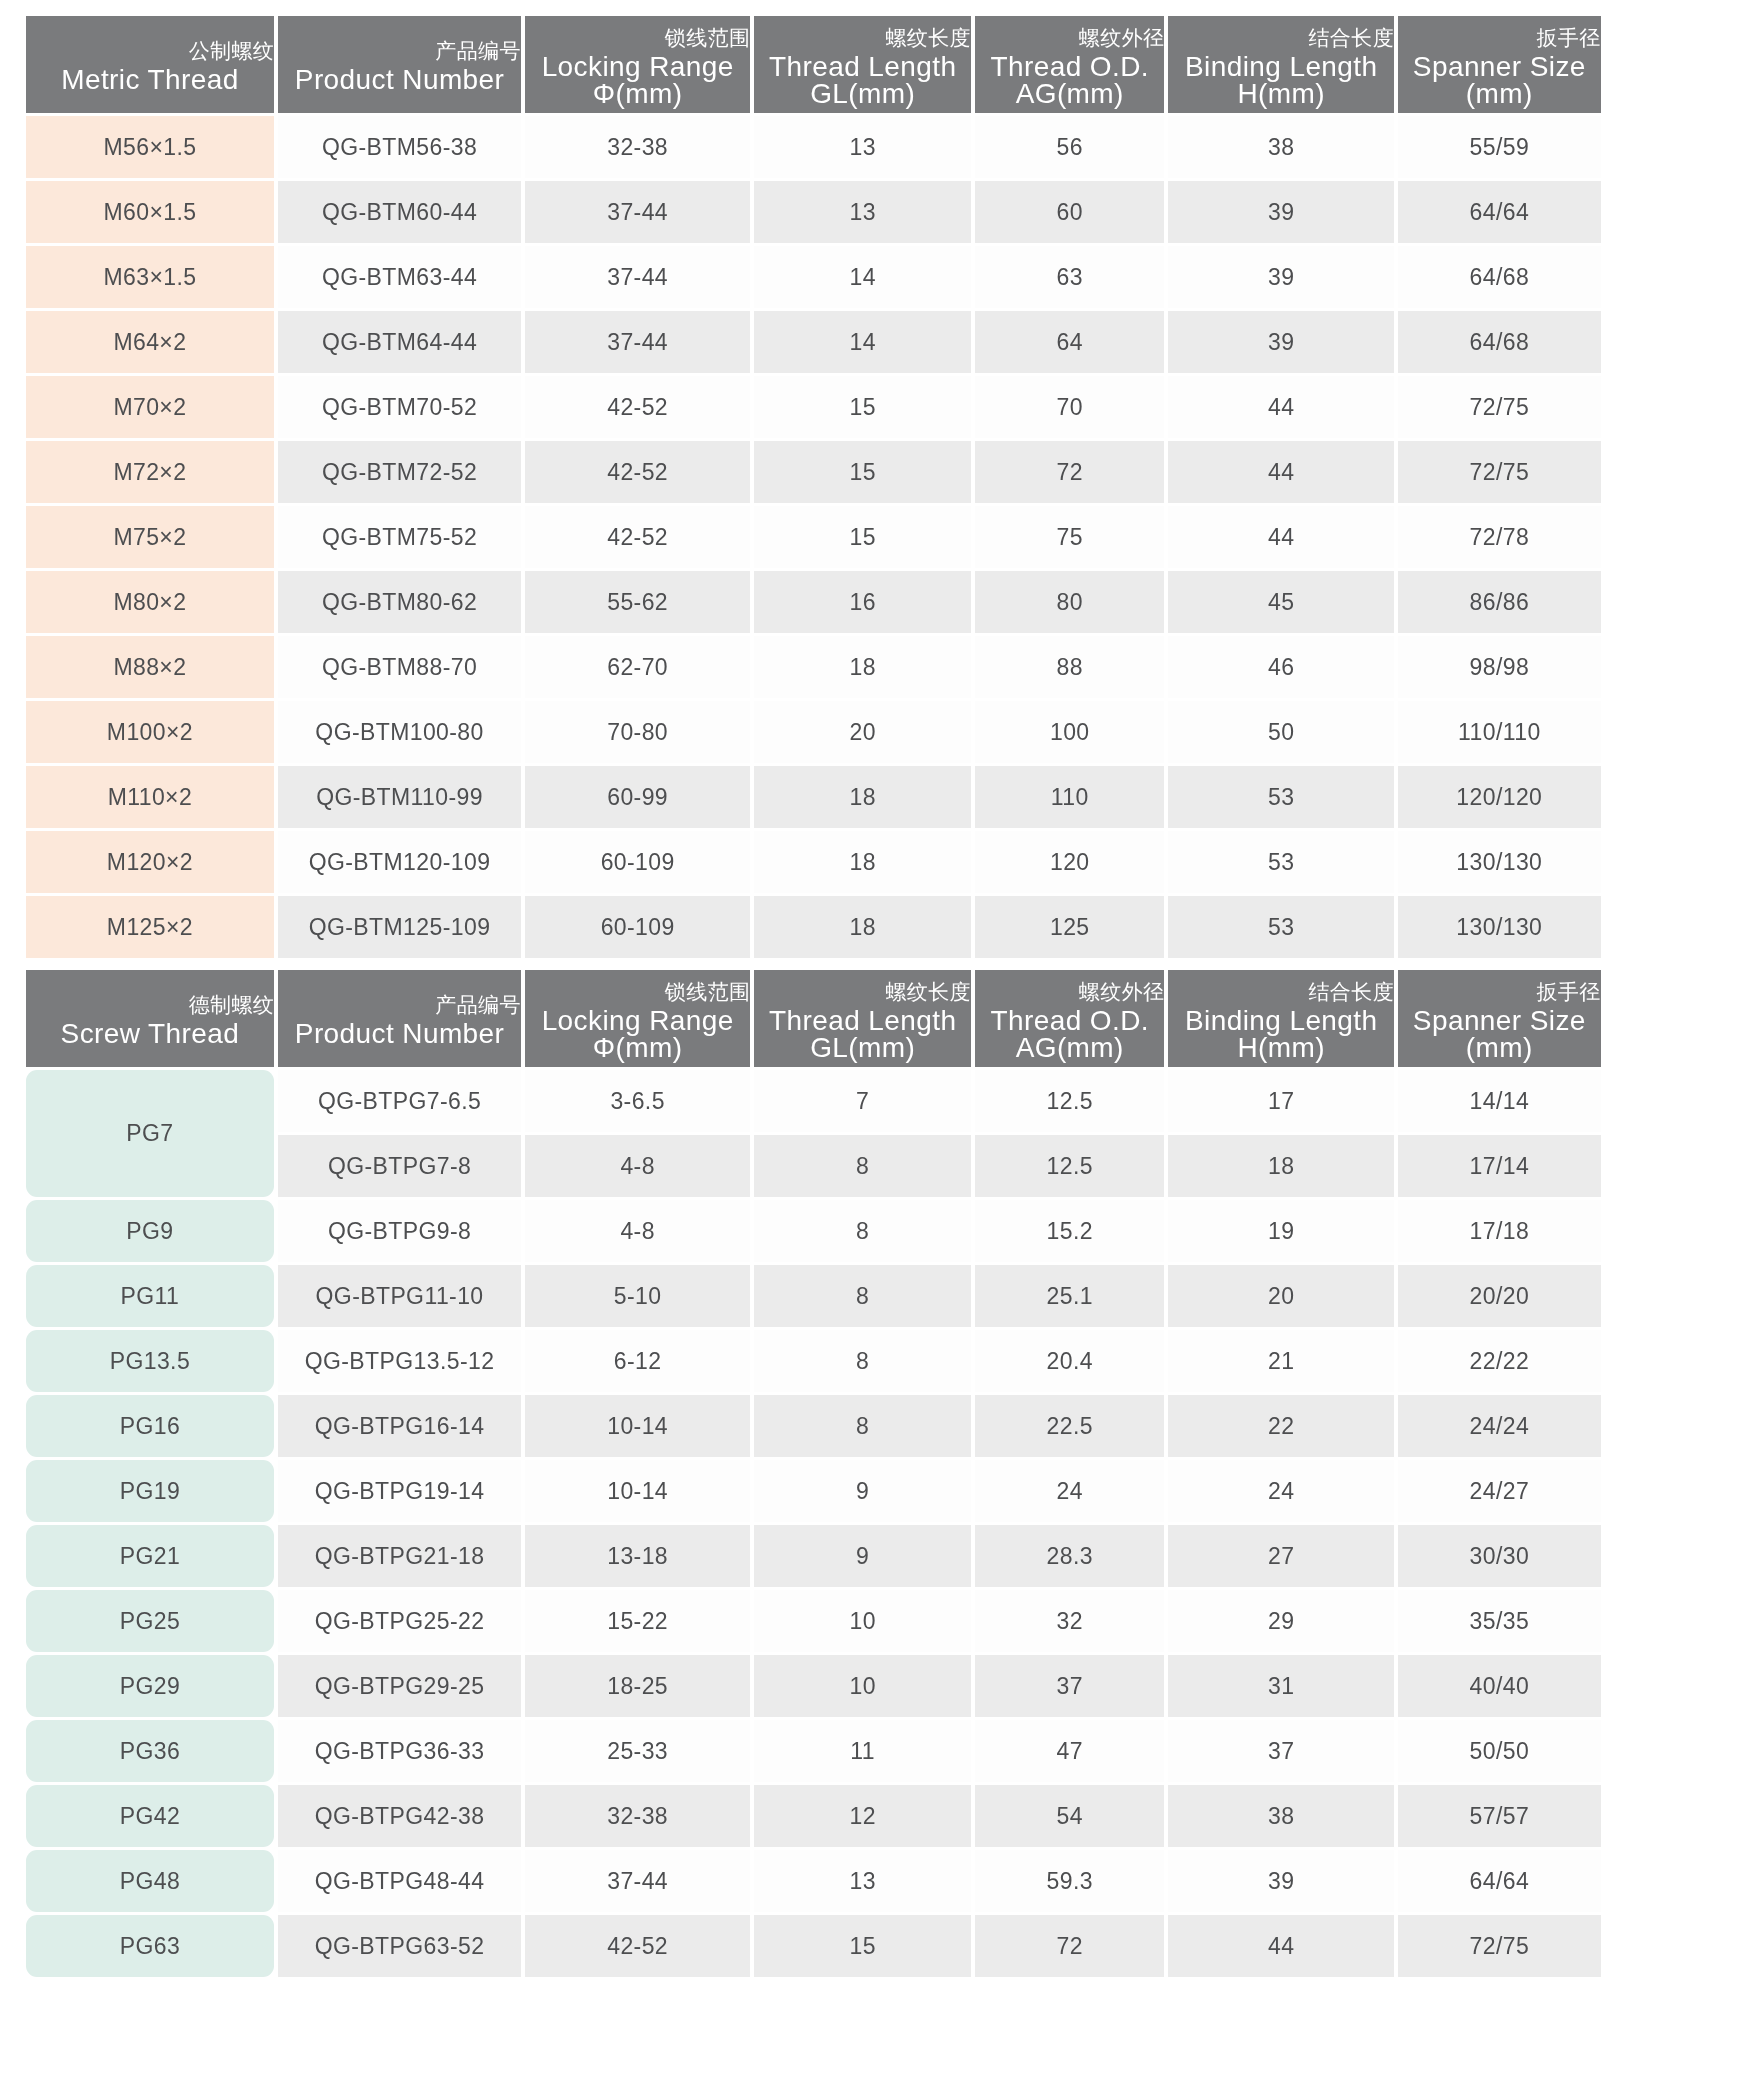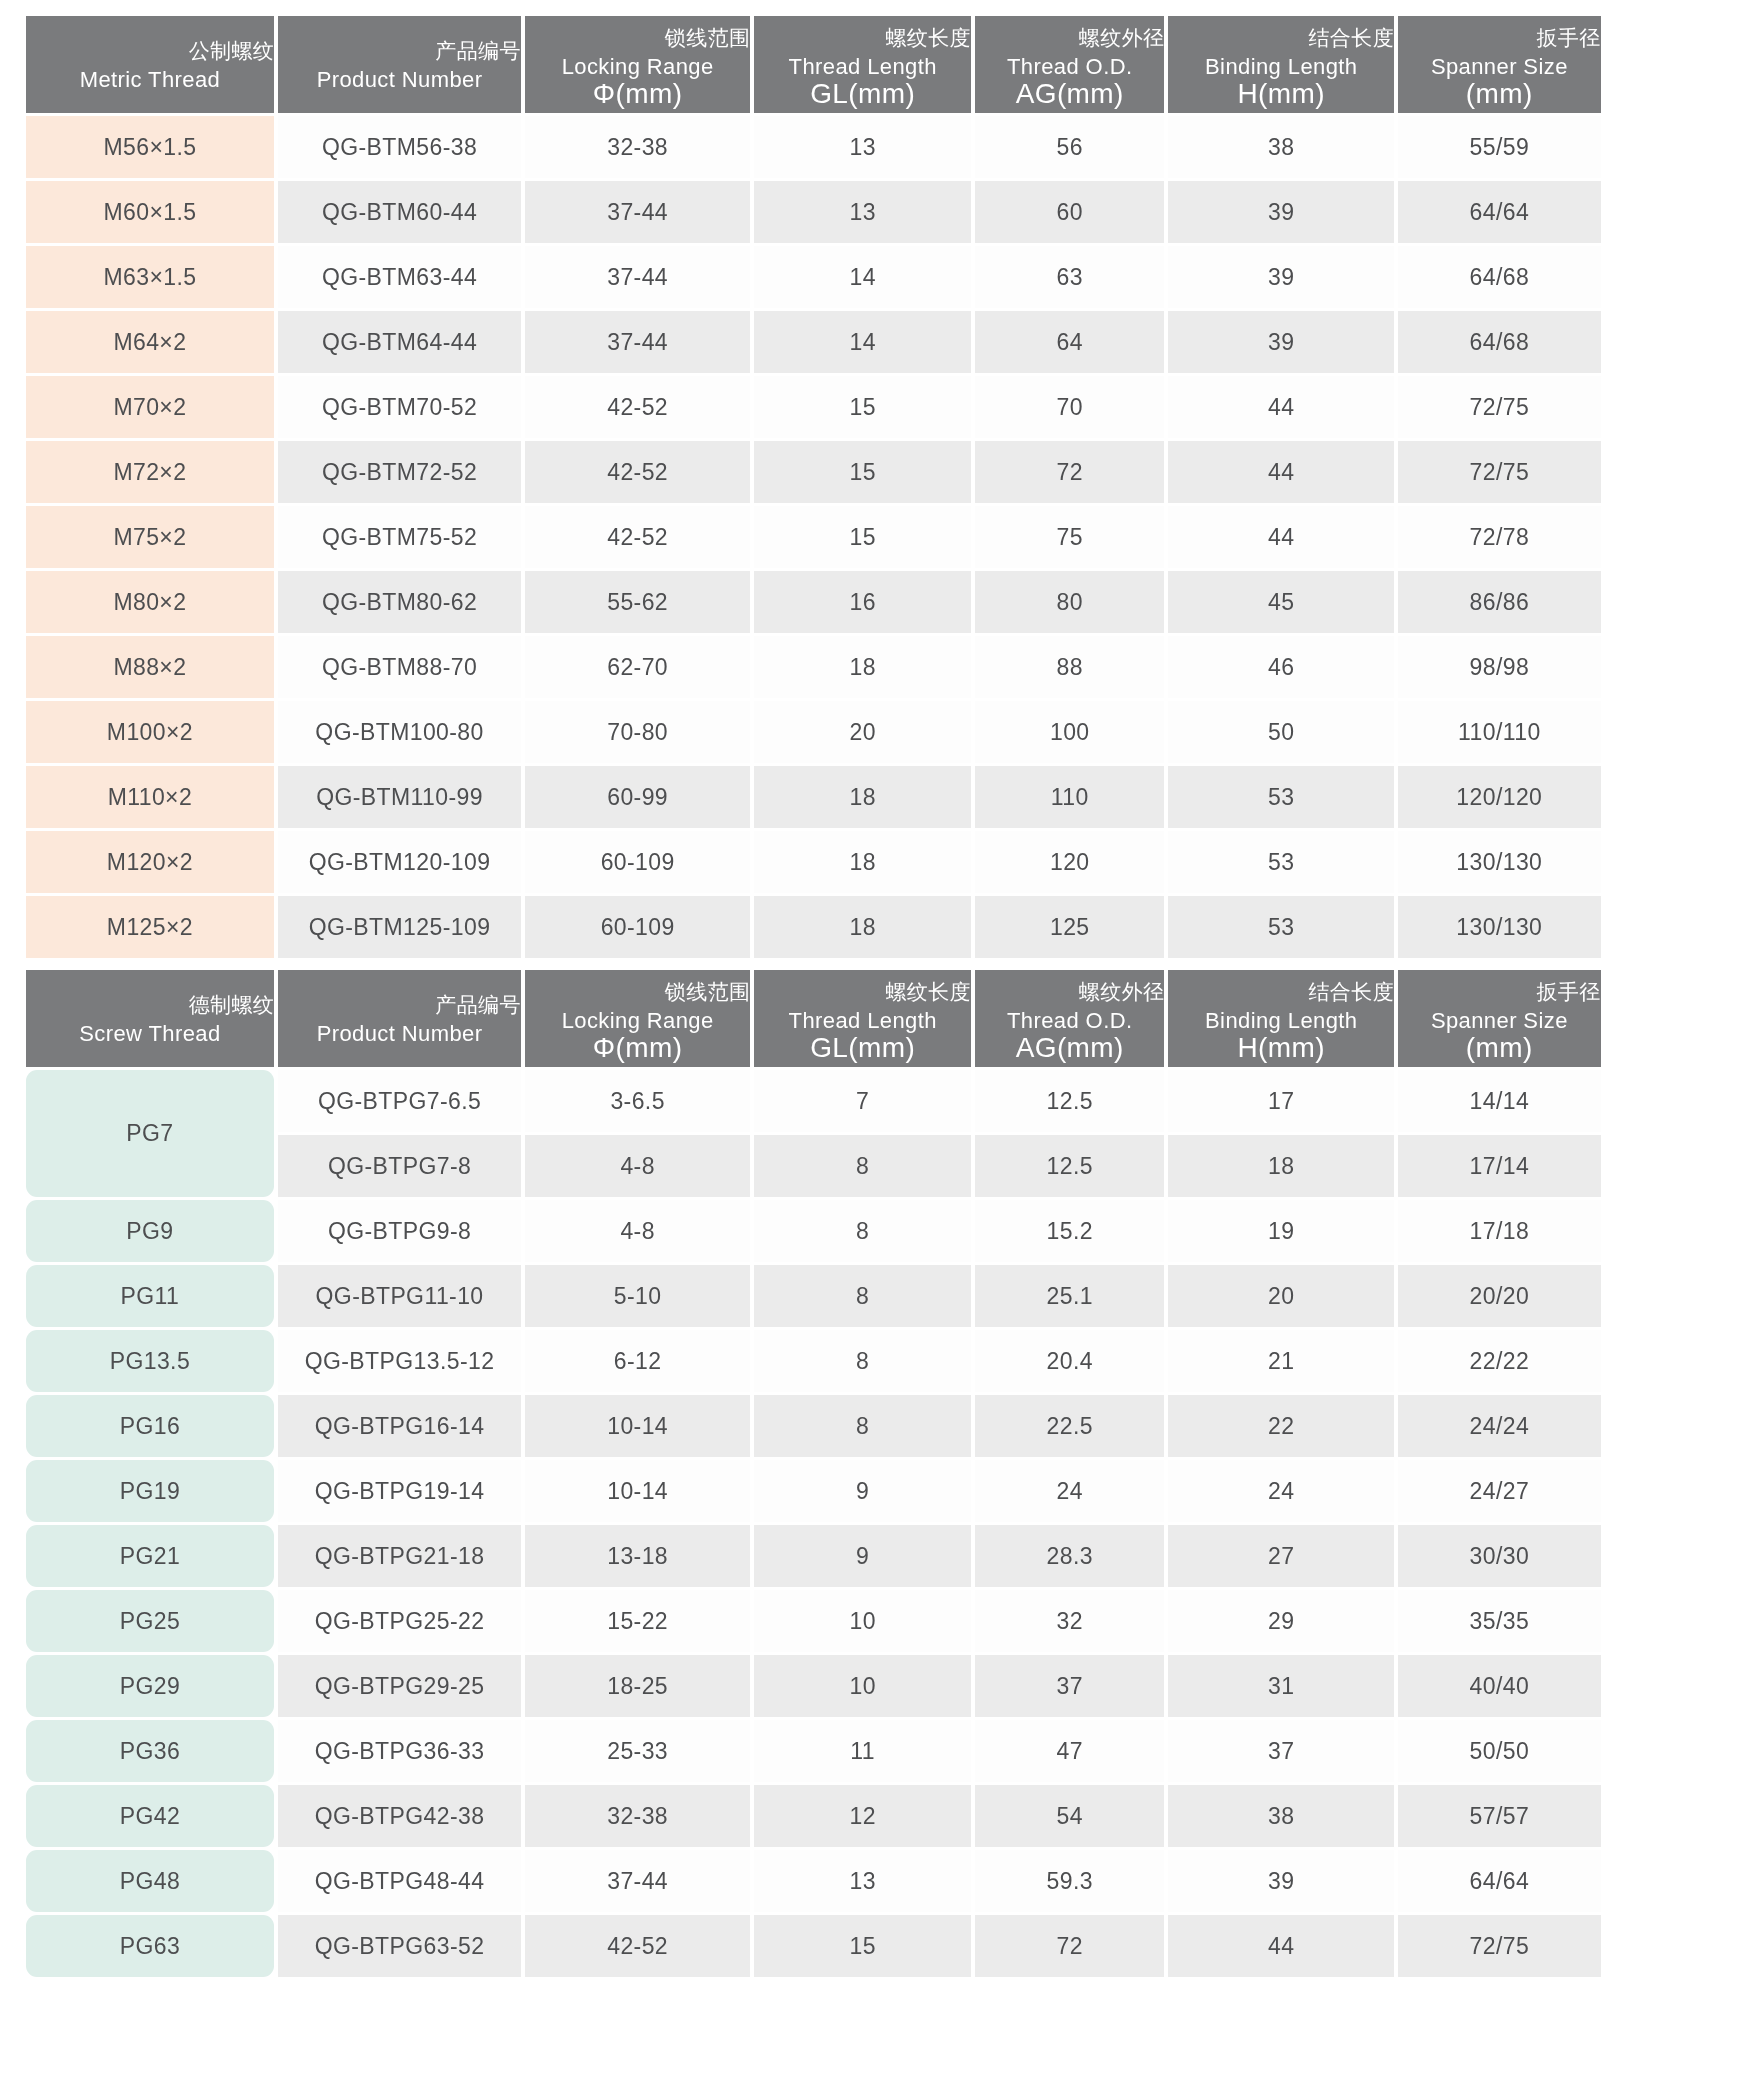--- a/index.html
+++ b/index.html
@@ -42,21 +42,21 @@
     text-align: center;
     vertical-align: middle;
     padding: 0;
   }
   .h-zh, .h-en, .h-sub {
     display: block;
     line-height: 29px;
     letter-spacing: 0.4px;
   }
   .h-zh { font-size: 21px; text-align: right; }
-  .h-en { font-size: 22px; }
+  .h-en { font-size: 28px; }
   .h-sub { font-size: 28px; line-height: 25px; }
 
   td {
     height: 62px;
     text-align: center;
     vertical-align: middle;
     font-size: 23px;
     color: #4d4e50;
     letter-spacing: 0.4px;
     padding: 0;

